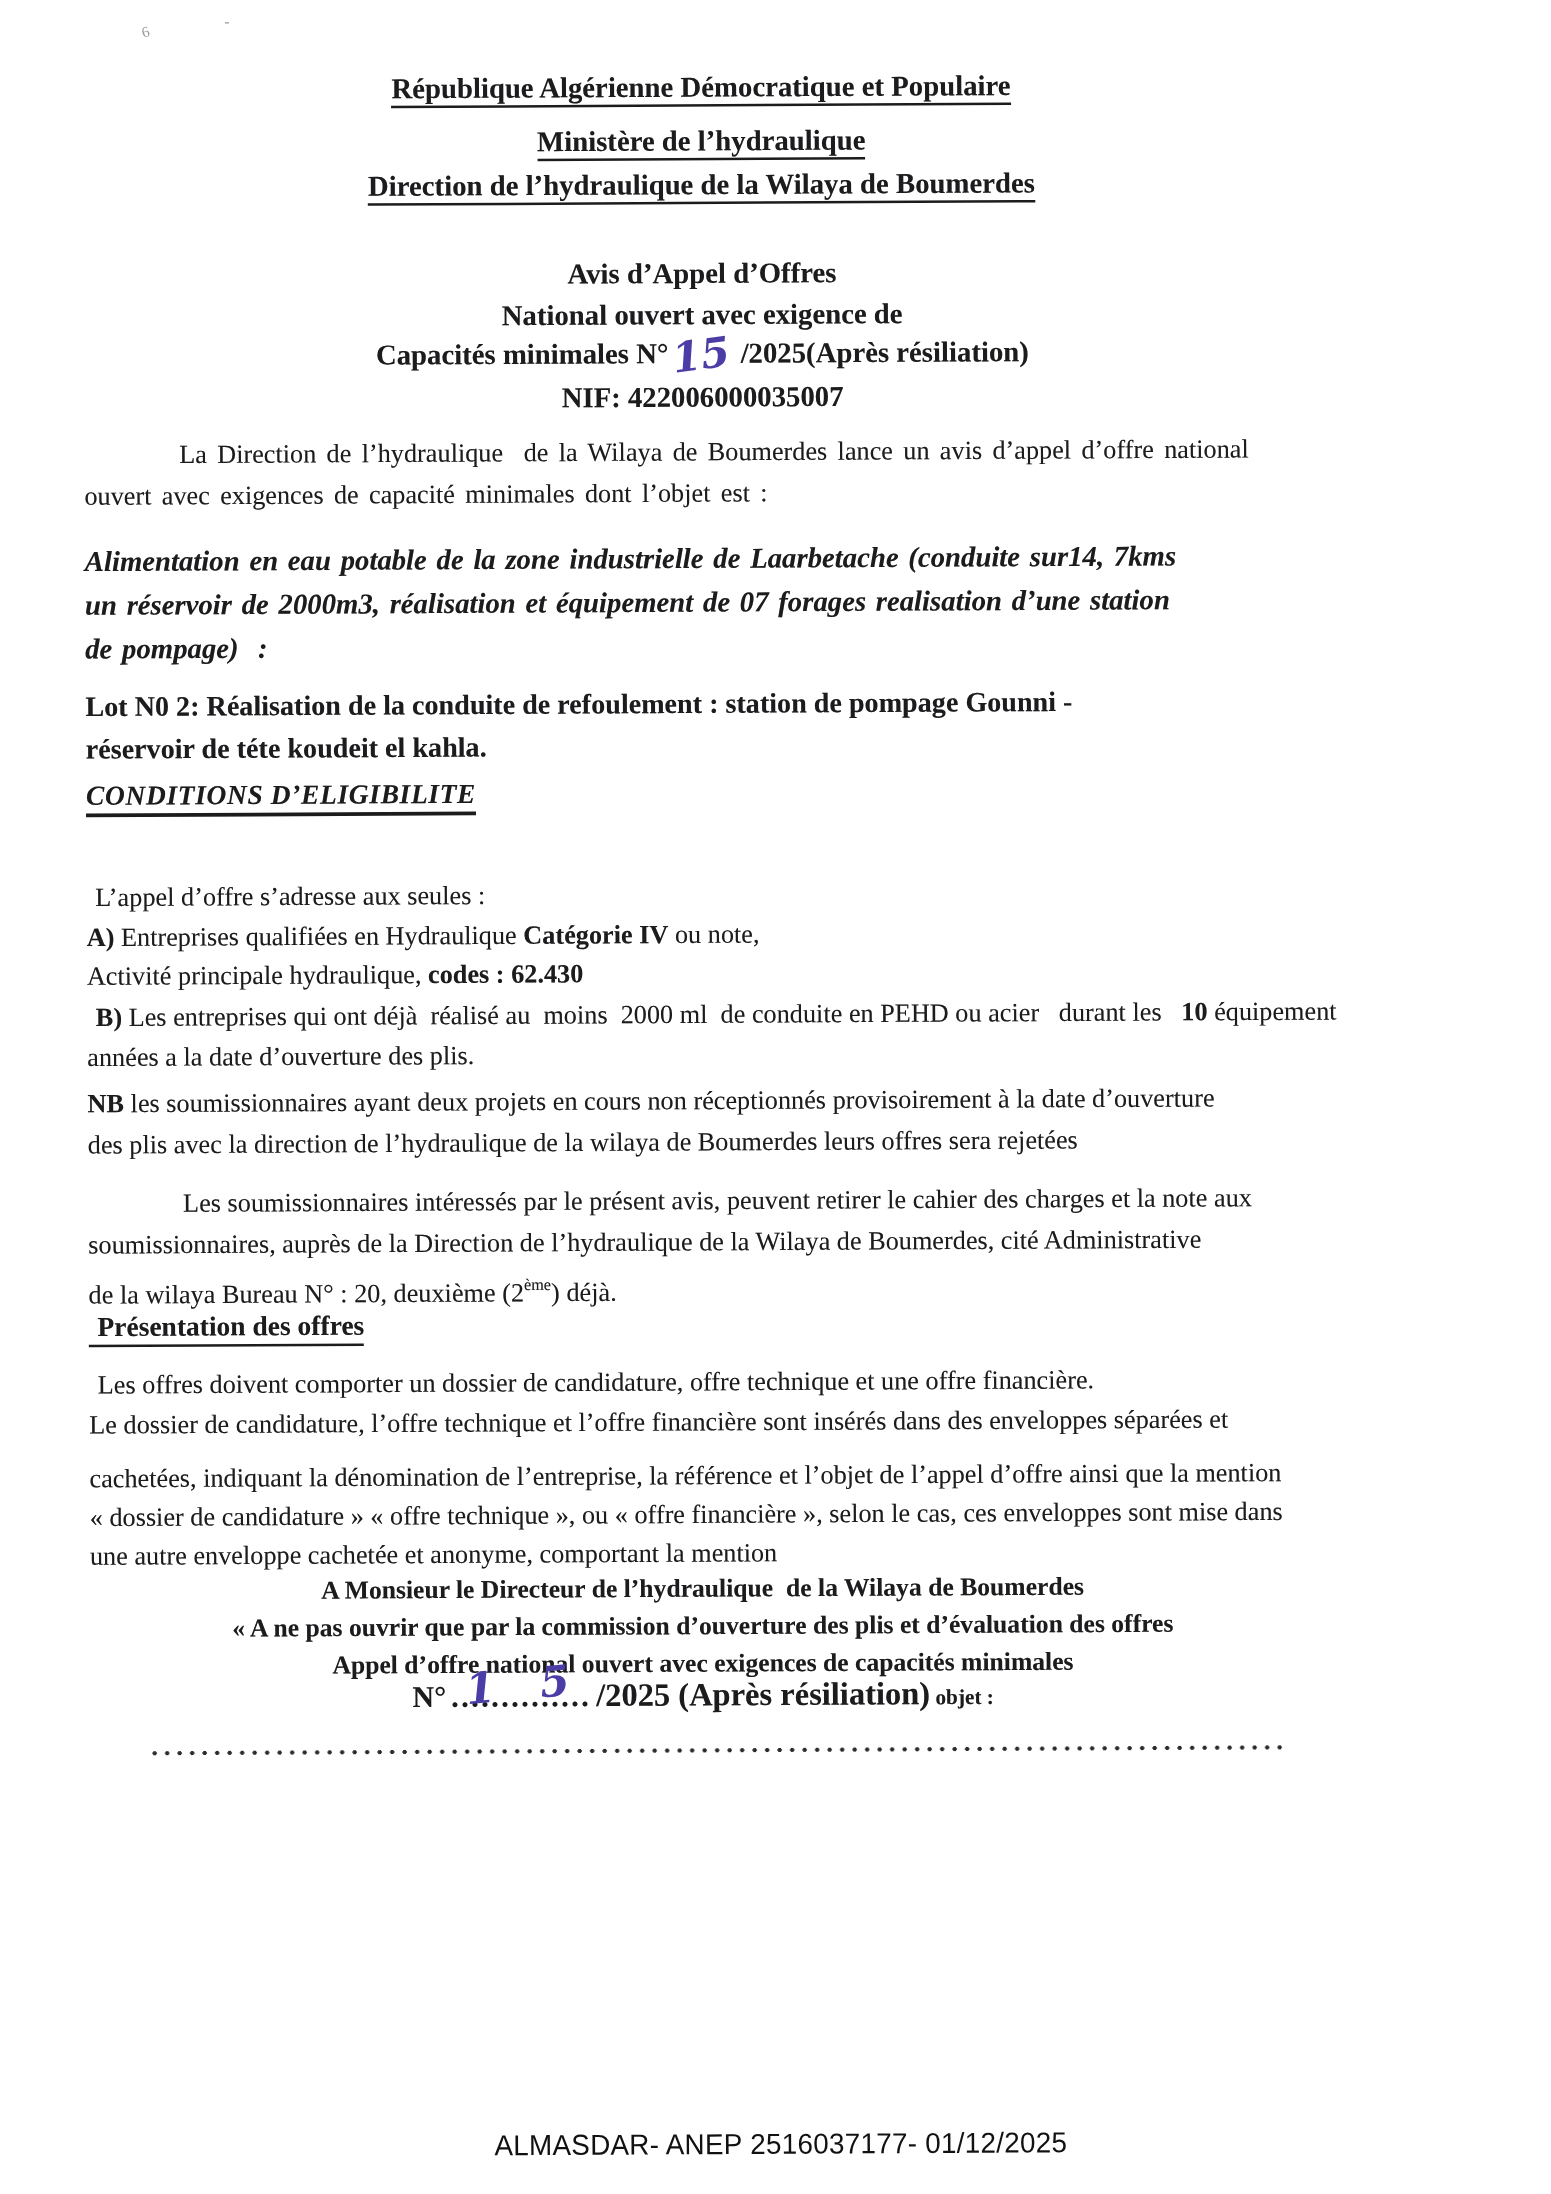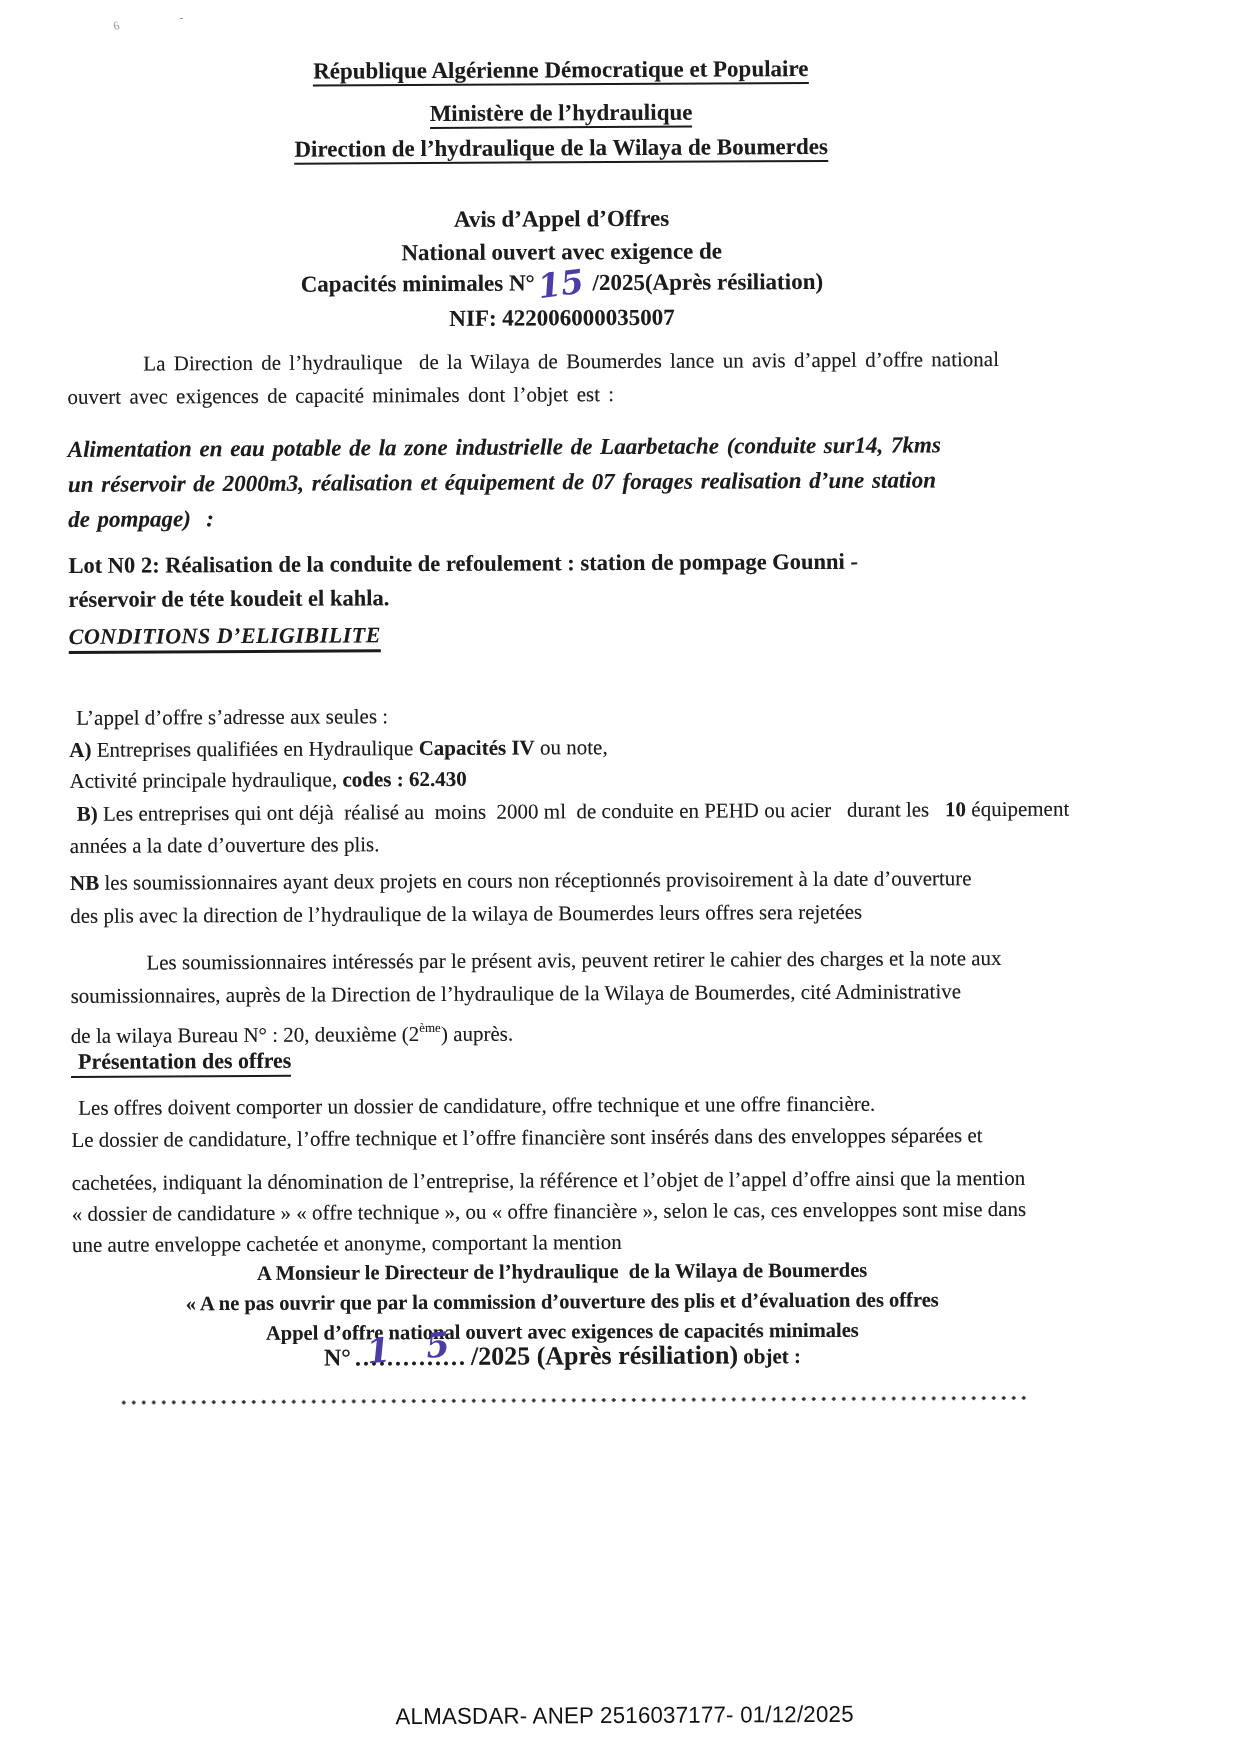--- a/index.html
+++ b/index.html
@@ -27,21 +27,21 @@
   .cond-u{font-size:22px;font-weight:bold;font-style:italic;letter-spacing:0.5px;border-bottom:3px solid #1c1c1e;padding-bottom:2px;}
   .b{font-weight:bold;}
   .lh32{line-height:32px;}
   .lh31{line-height:31px;}
   .sup{font-size:13px;vertical-align:9px;}
   .pres-u{font-size:22px;font-weight:bold;border-bottom:2px solid #1c1c1e;padding-bottom:2px;}
   .m{line-height:30px;}
   .m .line{font-size:20.5px;font-weight:bold;}
   .numline{font-size:24px;font-weight:bold;}
   .n2{font-size:26px;}
-  .n3{font-size:21px;}
+  .n3{font-size:17px;}
   .dots{letter-spacing:2px;font-weight:bold;}
   .dotwrap{position:relative;display:inline-block;padding:0 4px;}
   .hand{font-style:italic;color:#4a3da5;font-family:"DejaVu Serif",serif;text-shadow:none;}
   .hand-inline{display:inline-block;font-size:33px;line-height:20px;transform:rotate(-7deg);vertical-align:-5px;margin:0 3px;}
   .hand-bottom{position:absolute;left:16px;top:-17px;font-size:34px;transform:rotate(-5deg);letter-spacing:12px;white-space:pre;}
   .dotline{position:absolute;left:116px;width:908px;height:8px;
     background-image:radial-gradient(circle,#2b2b2b 1.5px,transparent 1.9px);
     background-size:10px 8px;background-repeat:repeat-x;}
   .footer{left:0;width:1241px;text-align:center;}
   .ft{font-family:"Liberation Sans","DejaVu Sans",sans-serif;font-size:23px;letter-spacing:0.2px;display:inline-block;transform:scaleX(0.97);text-shadow:none;color:#111;}
@@ -82,40 +82,40 @@
     <div class="line">réservoir de téte koudeit el kahla.</div>
   </div>
 
   <div class="block body" style="top:617px"><span class="cond-u">CONDITIONS D’ELIGIBILITE</span></div>
 
   <div class="block body" style="top:699px">
       <div class="line sp">L’appel d’offre s’adresse aux seules :</div>
     </div>
 
   <div class="block body" style="top:731px">
-    <div class="line"><span class="b">A)</span><span> Entreprises qualifiées en Hydraulique </span><span class="b">Capacités IV</span><span> ou note,</span></div>
+    <div class="line"><span class="b">A)</span><span> Entreprises qualifiées en Hydraulique </span><span class="b">Catégorie IV</span><span> ou note,</span></div>
   </div>
   <div class="block body" style="top:762px">
     <div class="line"><span>Activité principale hydraulique, </span><span class="b">codes : 62.430</span></div>
   </div>
 
   <div class="block body lh32" style="top:795px">
     <div class="line sp"><span class="b">B)</span><span> Les entreprises qui ont déjà  réalisé au  moins  2000 ml  de conduite en PEHD ou acier   durant les   </span><span class="b">10</span><span> équipement</span></div>
     <div class="line">années a la date d’ouverture des plis.</div>
   </div>
 
   <div class="block body" style="top:864px">
     <div class="line"><span class="b">NB</span><span> les soumissionnaires ayant deux projets en cours non réceptionnés provisoirement à la date d’ouverture</span></div>
     <div class="line">des plis avec la direction de l’hydraulique de la wilaya de Boumerdes leurs offres sera rejetées</div>
   </div>
 
   <div class="block body" style="top:944px">
     <div class="line indent">Les soumissionnaires intéressés par le présent avis, peuvent retirer le cahier des charges et la note aux</div>
     <div class="line">soumissionnaires, auprès de la Direction de l’hydraulique de la Wilaya de Boumerdes, cité Administrative</div>
-    <div class="line"><span>de la wilaya Bureau N° : 20, deuxième (2</span><span class="sup">ème</span><span>) auprès.</span></div>
+    <div class="line"><span>de la wilaya Bureau N° : 20, deuxième (2</span><span class="sup">ème</span><span>) déjà.</span></div>
   </div>
 
   <div class="block body" style="top:1042px"><span class="pres-u sp">Présentation des offres</span></div>
 
   <div class="block body lh32" style="top:1089px">
     <div class="line sp">Les offres doivent comporter un dossier de candidature, offre technique et une offre financière.</div>
     <div class="line">Le dossier de candidature, l’offre technique et l’offre financière sont insérés dans des enveloppes séparées et</div>
   </div>
 
   <div class="block body lh31" style="top:1165px">

